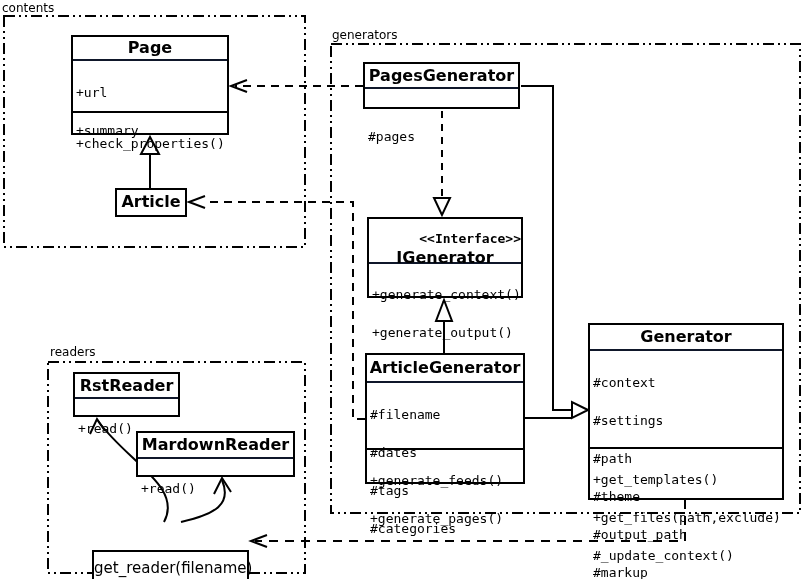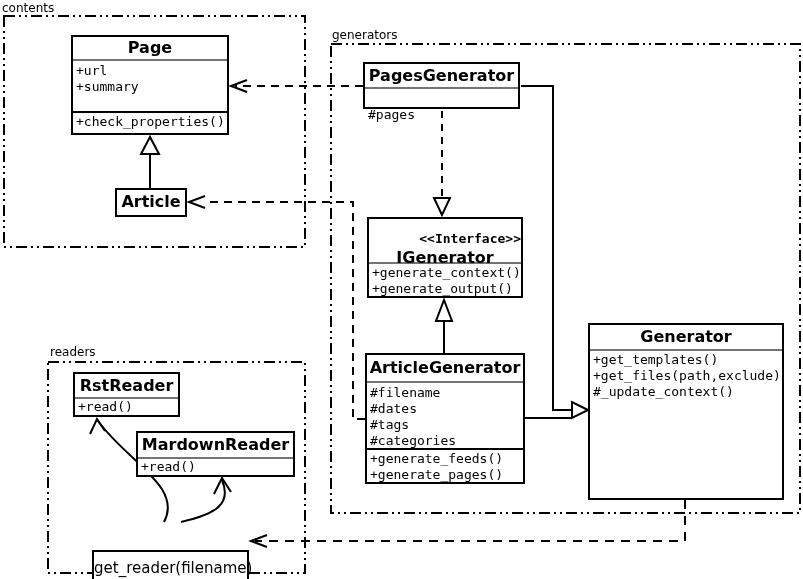--- a/index.html
+++ b/index.html
@@ -2,27 +2,27 @@
 <html><head>
 <meta charset="utf-8">
 <style>
   html,body{margin:0;padding:0;background:#ffffff;}
   #canvas{position:relative;width:803px;height:579px;background:#ffffff;overflow:hidden;
           font-family:"DejaVu Sans","Liberation Sans",sans-serif;color:#000;}
   #wires{position:absolute;left:0;top:0;z-index:1;}
   .pkg-label{position:absolute;z-index:3;font-size:12px;line-height:17px;color:#000;white-space:nowrap;}
   .box{position:absolute;z-index:2;background:#ffffff;border:2px solid #000;box-sizing:border-box;}
   .title{font-weight:bold;font-size:16px;text-align:center;box-sizing:border-box;
-         border-bottom:2px solid #737373;white-space:nowrap;overflow:visible;}
+         border-bottom:2px solid #0f172a;white-space:nowrap;overflow:visible;}
   .title.only{border-bottom:none;}
   .stereotype{font-family:"DejaVu Sans Mono","Liberation Mono",monospace;font-weight:bold;
               font-size:13px;line-height:16px;padding-top:12px;text-align:right;}
   .members{box-sizing:border-box;border-bottom:2px solid #000;padding:2px 0 0 3px;}
   .members.last{border-bottom:none;}
-  .m{font-family:"DejaVu Sans Mono","Liberation Mono",monospace;font-size:13px;line-height:16px;white-space:pre;}
+  .m{font-family:"DejaVu Sans Mono","Liberation Mono",monospace;font-size:13px;line-height:16px;white-space:pre;margin-top:22px;}
   .plain-label{font-size:15px;text-align:center;box-sizing:border-box;}
 </style>
 </head>
 <body>
 
 <div id="canvas">
 
   <svg id="wires" width="803" height="579" viewBox="0 0 803 579">
 
     <g stroke="#000" stroke-width="2" fill="none" shape-rendering="crispEdges">
@@ -124,20 +124,28 @@
       <div class="m">#categories</div>
     </div>
     <div class="members last" style="height:32px;padding-top:1px">
       <div class="m">+generate_feeds()</div>
       <div class="m">+generate_pages()</div>
     </div>
   </div>
 
   <div class="box" style="left:588px;top:323px;width:196px;height:177px">
     <div class="title" style="height:26px;line-height:24px">Generator</div>
+    <div class="members" style="height:98px">
+      <div class="m">#context</div>
+      <div class="m">#settings</div>
+      <div class="m">#path</div>
+      <div class="m">#theme</div>
+      <div class="m">#output_path</div>
+      <div class="m">#markup</div>
+    </div>
     <div class="members last" style="height:49px;padding-top:1px">
       <div class="m">+get_templates()</div>
       <div class="m">+get_files(path,exclude)</div>
       <div class="m">#_update_context()</div>
     </div>
   </div>
 
   <div class="box" style="left:73px;top:372px;width:107px;height:45px">
     <div class="title" style="height:25px;line-height:23px">RstReader</div>
     <div class="members last" style="height:16px;padding-top:0">

